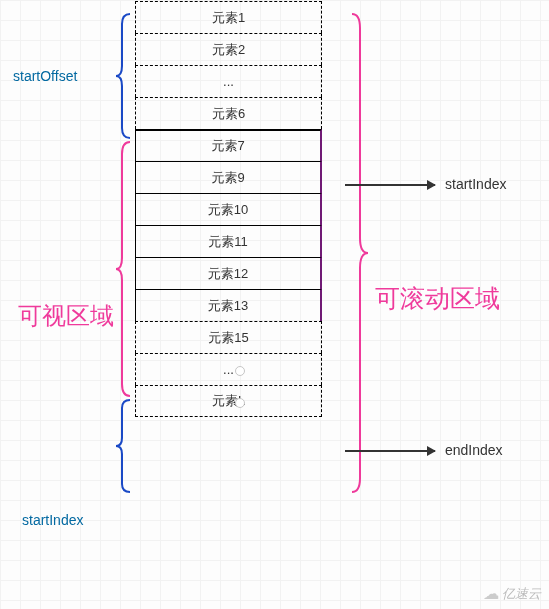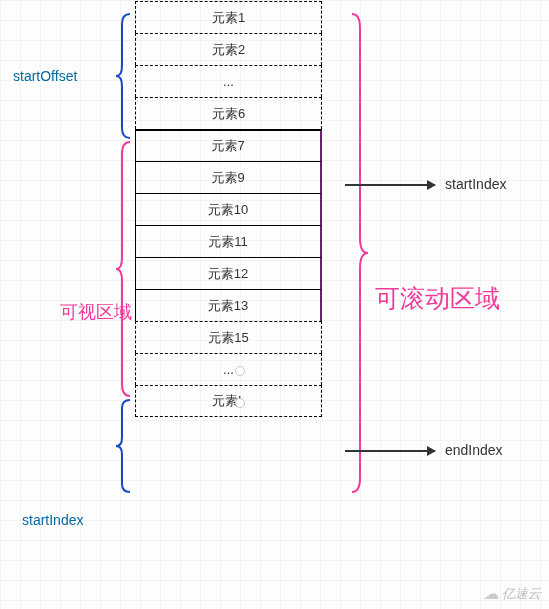--- a/index.html
+++ b/index.html
@@ -172,21 +172,21 @@
     </svg>
   </div>
 
   <div class="brk pink-brk" style="left:348px; top:12px;">
     <svg width="20" height="482" viewBox="0 0 20 482">
       <path d="M4 2 Q12 2 12 16 V226 Q12 241 20 241 Q12 241 12 256 V466 Q12 480 4 480" fill="none" stroke="#ef3a9b" stroke-width="2"></path>
     </svg>
   </div>
 
   <div class="lbl blue" style="left:13px; top:68px;">startOffset</div>
-  <div class="lbl pink" style="left:18px; top:300px; font-size:18px;margin-left:42px;">可视区域</div>
+  <div class="lbl pink" style="left:18px; top:300px; font-size:24px;">可视区域</div>
   <div class="lbl blue" style="left:22px; top:512px;">startIndex</div>
 
   <div class="lbl pink" style="left:375px; top:282px; font-size:25px;">可滚动区域</div>
 
   <div class="arrow" style="left:345px; top:184px; width:90px;"></div>
   <div class="lbl black" style="left:445px; top:176px;">startIndex</div>
 
   <div class="arrow" style="left:345px; top:450px; width:90px;"></div>
   <div class="lbl black" style="left:445px; top:442px;">endIndex</div>
 

